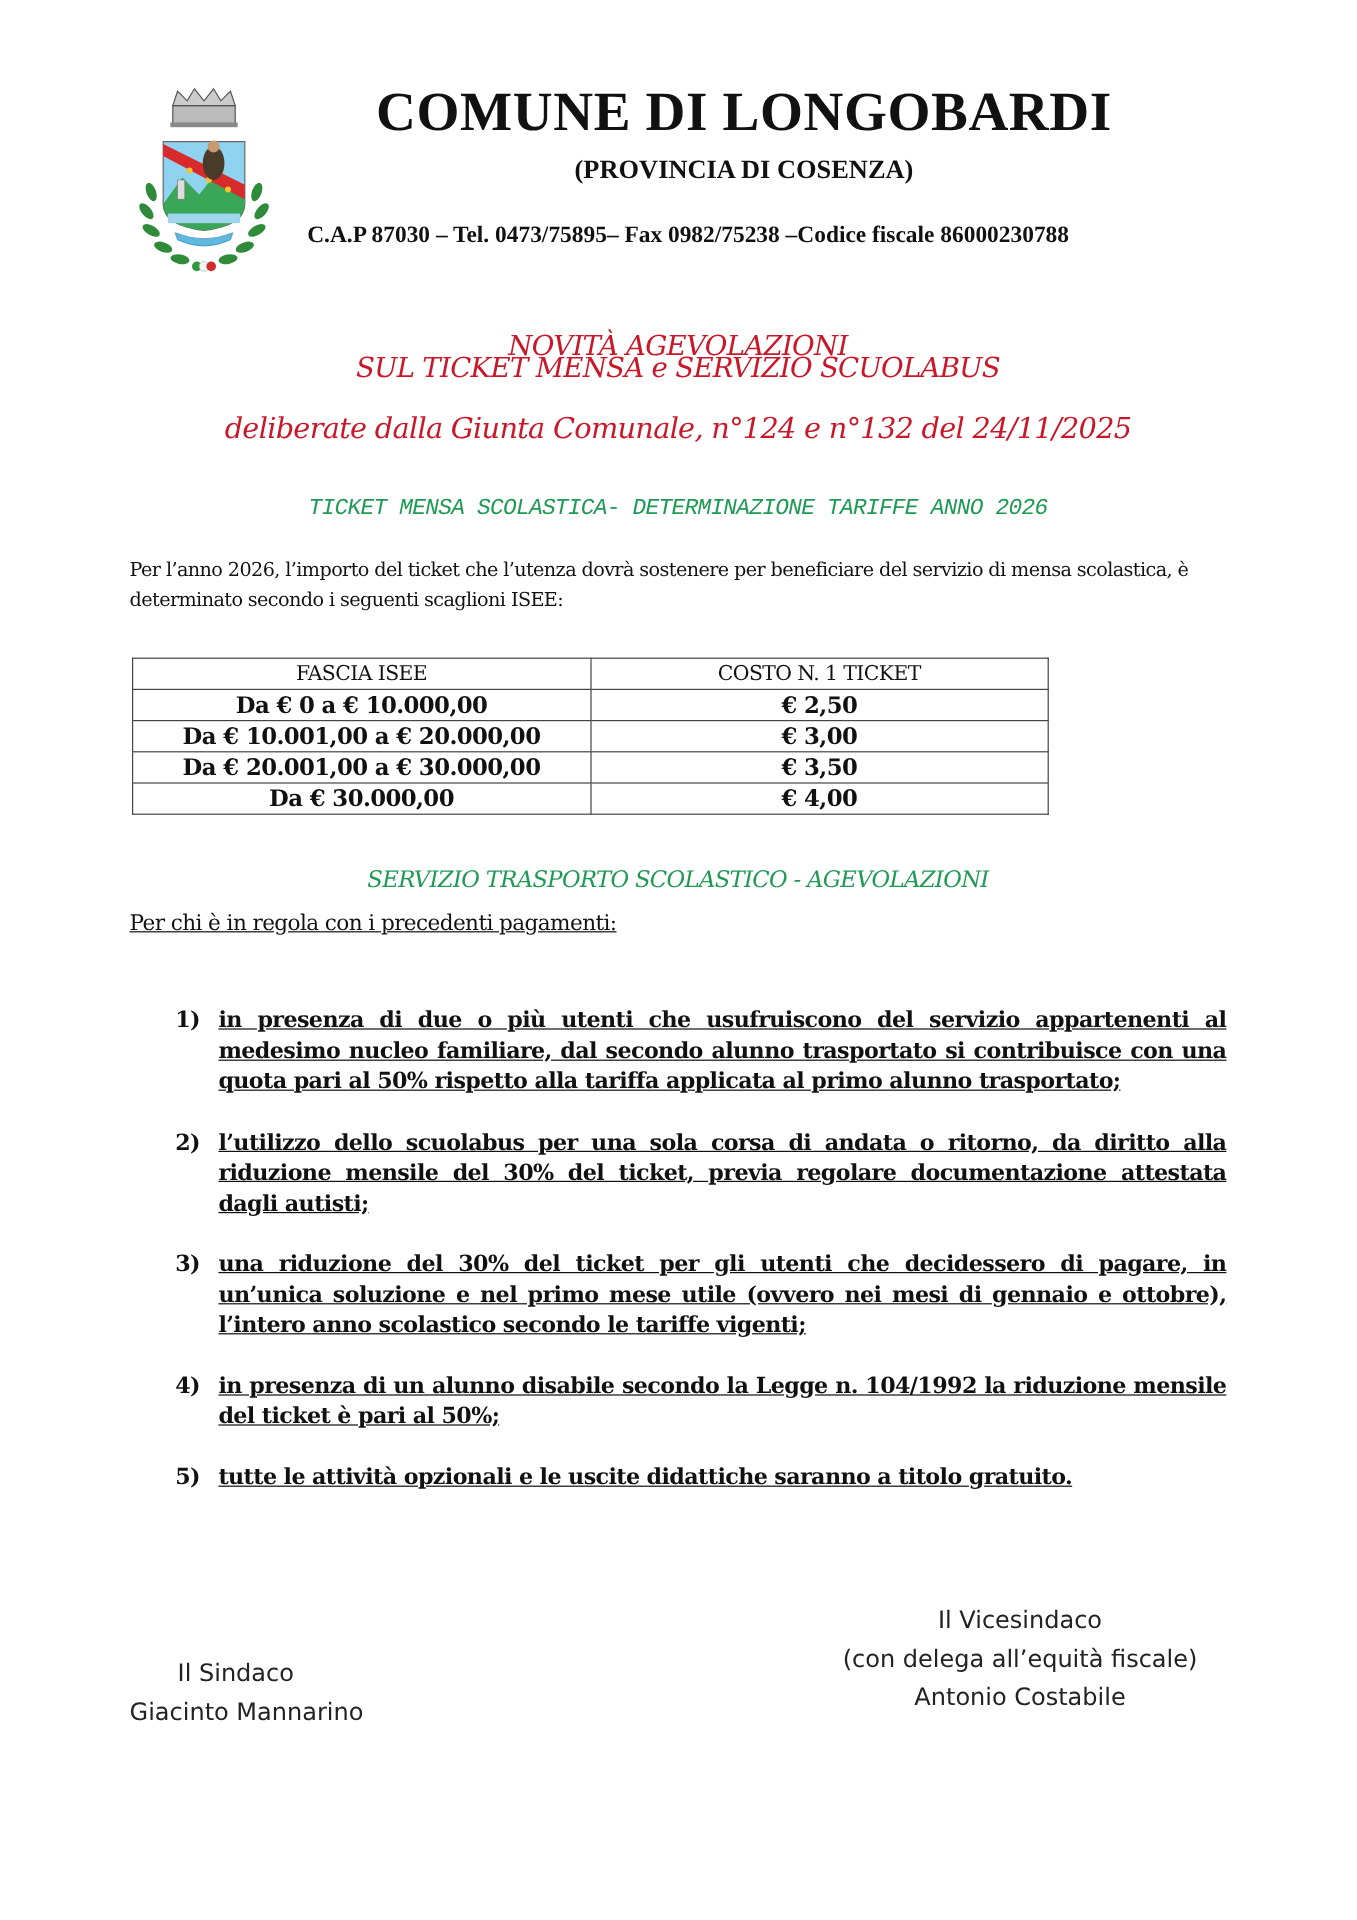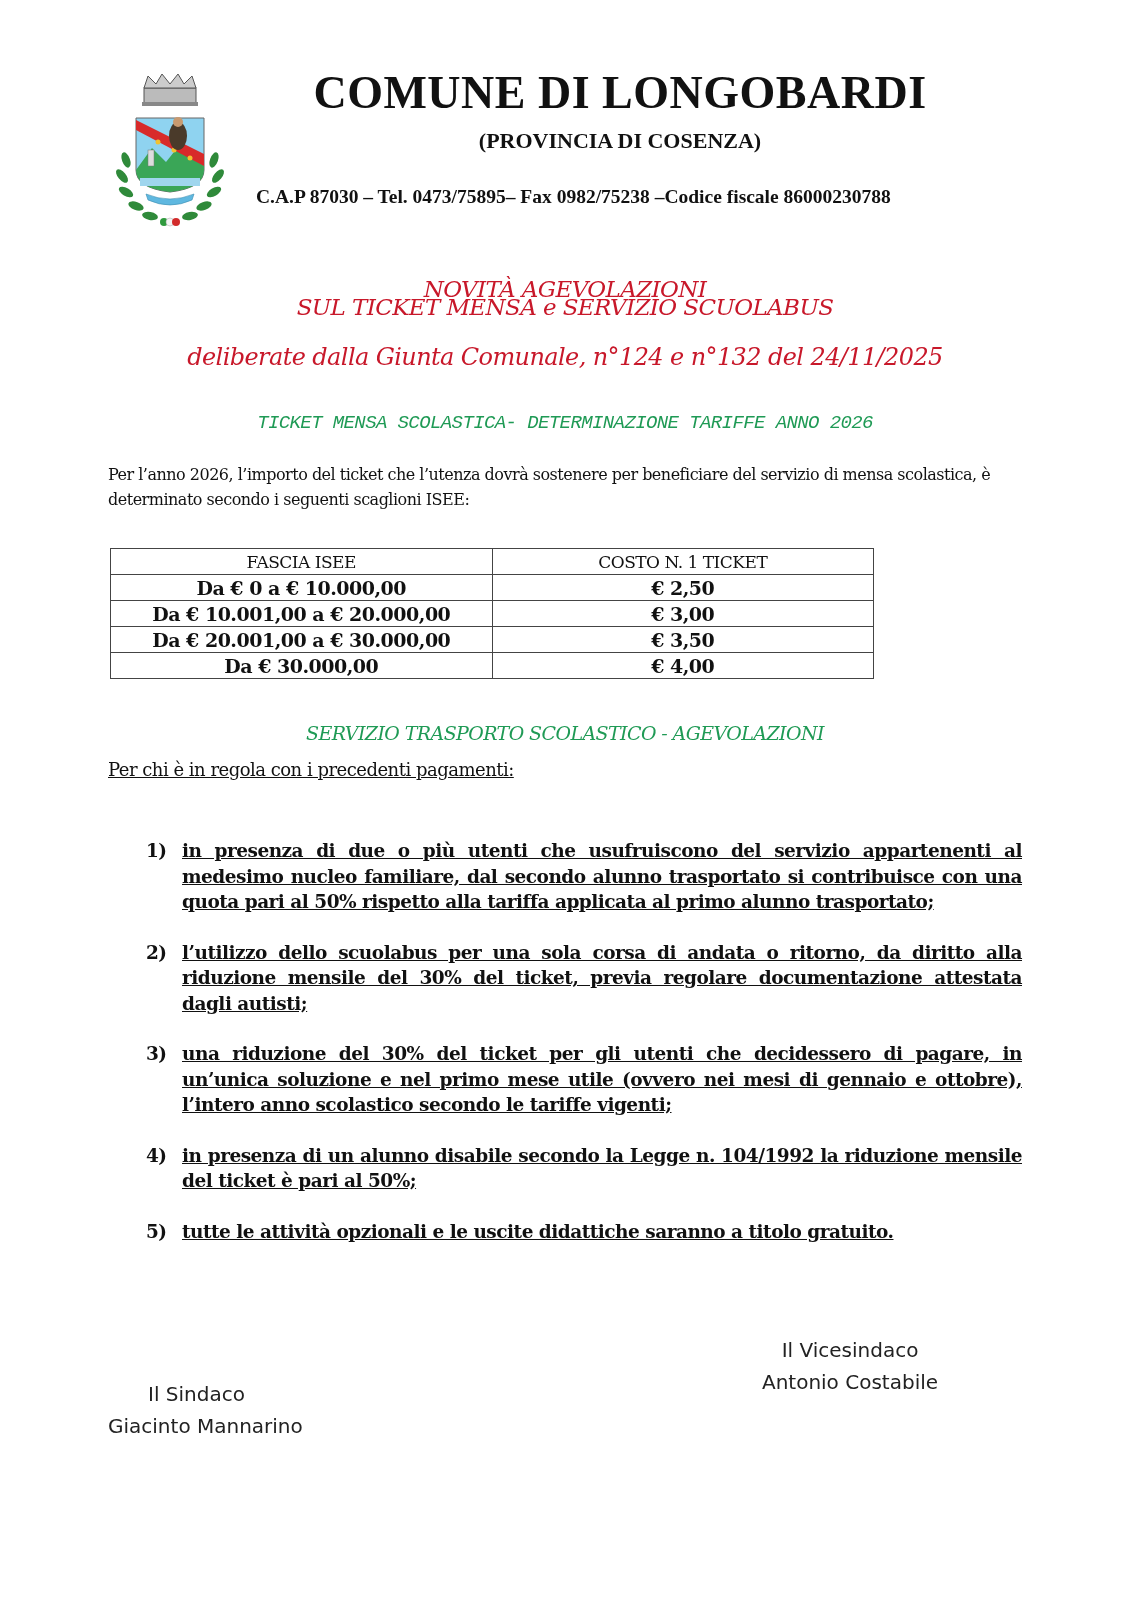--- a/index.html
+++ b/index.html
@@ -147,14 +147,15 @@
     <span class="txt">tutte le attività opzionali e le uscite didattiche saranno a titolo gratuito.</span>
   </li>
 </ol>
 
 <div class="sig sig-left">
   <div class="role">Il Sindaco</div>
   <div>Giacinto Mannarino</div>
 </div>
 <div class="sig sig-right">
   <div>Il Vicesindaco</div>
+  <div>(con delega all’equità fiscale)</div>
   <div>Antonio Costabile</div>
 </div>
 
 </body></html>

